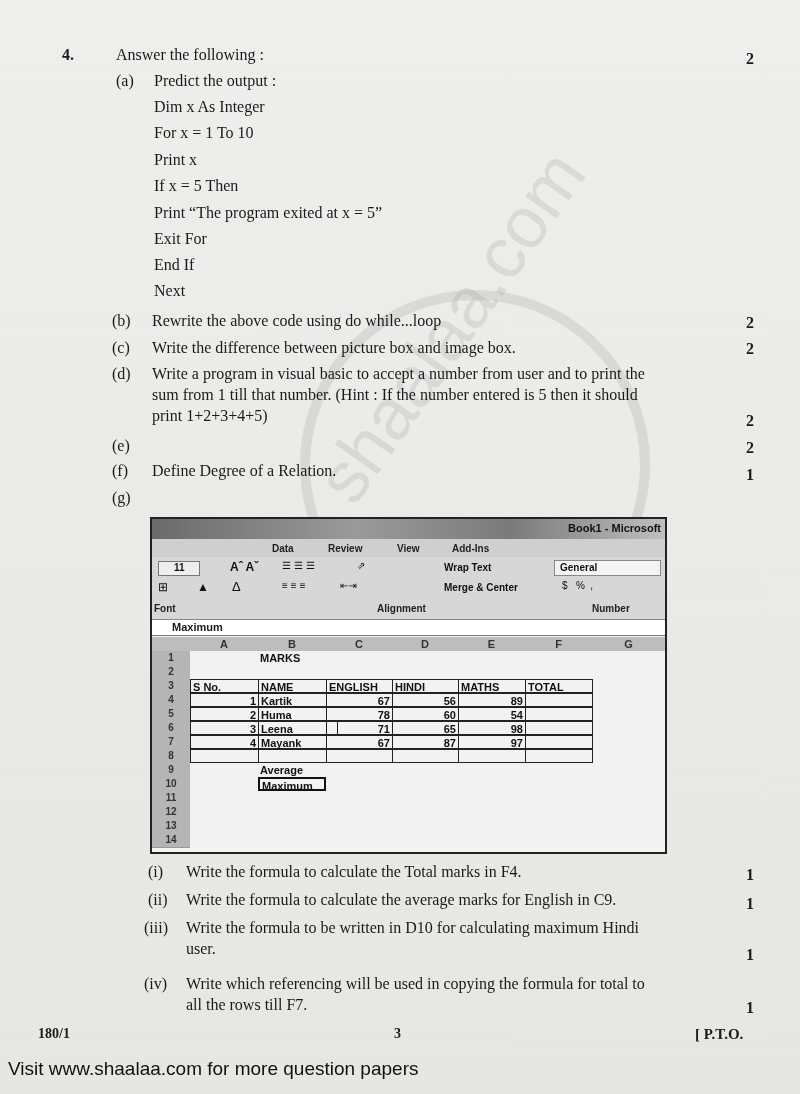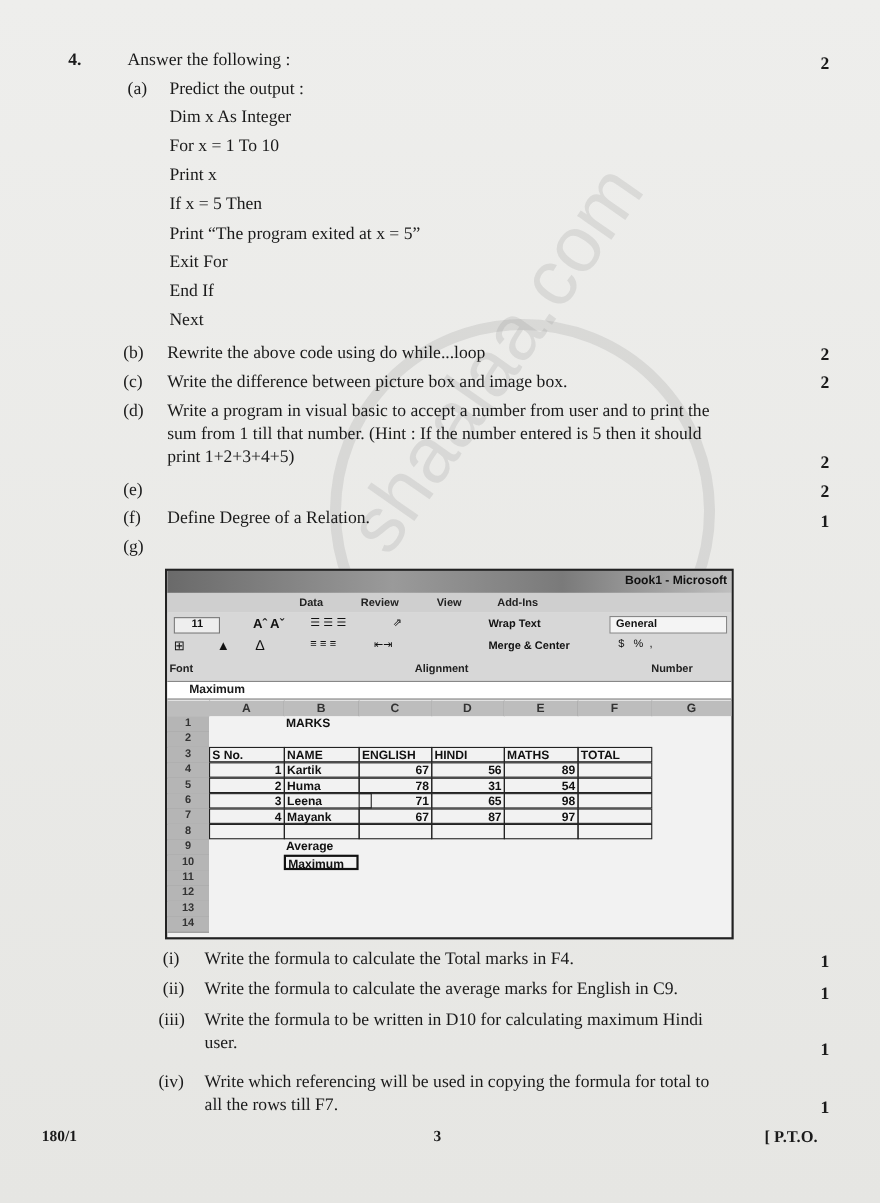--- a/index.html
+++ b/index.html
@@ -159,21 +159,21 @@
       <div class="cell bd r" style="left:38px;top:56px;width:69px;">1</div>
       <div class="cell bd" style="left:106px;top:56px;width:69px;">Kartik</div>
       <div class="cell bd r" style="left:174px;top:56px;width:67px;">67</div>
       <div class="cell bd r" style="left:240px;top:56px;width:67px;">56</div>
       <div class="cell bd r" style="left:306px;top:56px;width:68px;">89</div>
       <div class="cell bd" style="left:373px;top:56px;width:68px;"></div>
 
       <div class="cell bd r" style="left:38px;top:70px;width:69px;">2</div>
       <div class="cell bd" style="left:106px;top:70px;width:69px;">Huma</div>
       <div class="cell bd r" style="left:174px;top:70px;width:67px;">78</div>
-      <div class="cell bd r" style="left:240px;top:70px;width:67px;">31</div>
+      <div class="cell bd r" style="left:240px;top:70px;width:67px;">60</div>
       <div class="cell bd r" style="left:306px;top:70px;width:68px;">54</div>
       <div class="cell bd" style="left:373px;top:70px;width:68px;"></div>
 
       <div class="cell bd r" style="left:38px;top:84px;width:69px;">3</div>
       <div class="cell bd" style="left:106px;top:84px;width:80px;">Leena</div>
       <div class="cell bd r" style="left:174px;top:84px;width:67px;">71</div>
       <div class="cell bd r" style="left:240px;top:84px;width:67px;">65</div>
       <div class="cell bd r" style="left:306px;top:84px;width:68px;">98</div>
       <div class="cell bd" style="left:373px;top:84px;width:68px;"></div>
 
@@ -211,13 +211,14 @@
 
   <div class="t" style="left:144px;top:974px;">(iv)</div>
   <div class="t" style="left:186px;top:974px;">Write which referencing will be used in copying the formula for total to</div>
   <div class="t" style="left:186px;top:995px;">all the rows till F7.</div>
   <div class="mark" style="top:999px;">1</div>
 
   <div class="footer-left">180/1</div>
   <div class="footer-mid">3</div>
   <div class="footer-right">[ P.T.O.</div>
 
+  <div class="promo">Visit www.shaalaa.com for more question papers</div>
 </div>
 
 </body></html>

